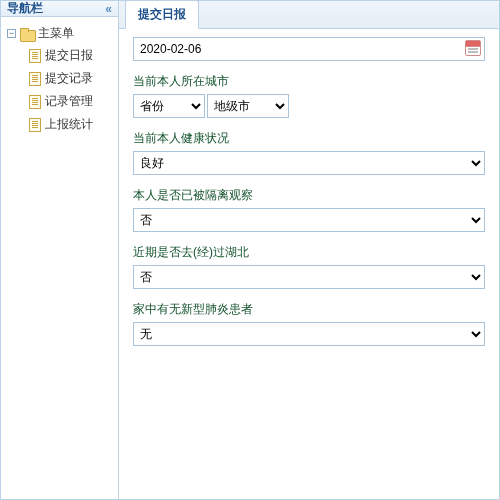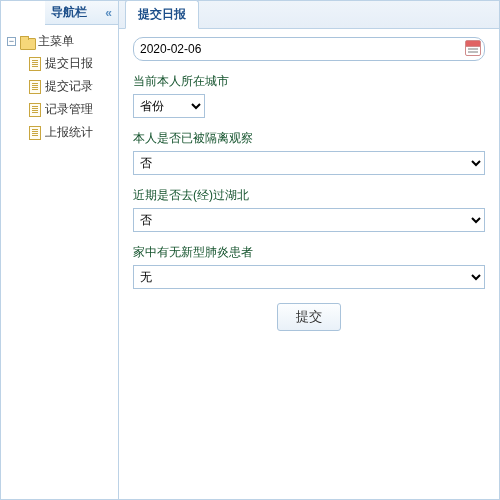--- a/index.html
+++ b/index.html
@@ -19,28 +19,27 @@
   
   .sidebar {
     width: 118px;
     border-right: 1px solid #bcd2e6;
     display: flex;
     flex-direction: column;
   }
   .sidebar-header {
     background: linear-gradient(#f4f8fc,#e3eef8);
     border-bottom: 1px solid #bcd2e6;
-    height: 24px;
+    height: 16px;
     display: flex;
     align-items: center;
     justify-content: space-between;
     padding: 0 6px;
     font-weight: bold;
     color: #1d4f8a;
-    margin-left: 44px;
   }
   .collapse-icon { color:#5a8fc2; font-size:12px; cursor:pointer;}
   .tree {
     padding: 6px 4px;
     flex:1;
     overflow:auto;
     background:#fff;
   }
   .tree-root {
     display:flex;
@@ -103,21 +102,21 @@
     margin:0 14px 14px 14px;
   }
   .field{margin-bottom:12px;}
   .field-label{margin-bottom:4px;color:#14532d;}
   .row{display:flex;gap:2px;}
   input.text{
     width:100%;height:24px;border:1px solid #a9c3db;padding:2px 6px;font-size:12px;
     background:#fff;
   }
   .date-wrap{position:relative;width:calc(100% - 0px);}
-  .date-wrap input{border-radius:10px;}
+  .date-wrap input{}
   .cal-icon{
     position:absolute;right:4px;top:3px;width:16px;height:16px;cursor:pointer;
     border:1px solid #d08b8b;border-radius:2px;background:#fff;
   }
   .cal-icon::before{
     content:"";position:absolute;left:0;right:0;top:0;height:5px;
     background:#e06464;border-bottom:1px solid #d08b8b;
   }
   .cal-icon::after{
     content:"";position:absolute;left:2px;right:2px;top:7px;height:2px;
@@ -187,23 +186,32 @@
             <span class="cal-icon"></span>
           </div>
         </div>
 
         <div class="field">
           <div class="field-label">当前本人所在城市</div>
           <div class="row">
             <select class="sel" style="width:72px">
               <option>省份</option>
             </select>
+            <select class="sel" style="width:82px">
+              <option>地级市</option>
+            </select>
           </div>
         </div>
 
+        <div class="field">
+          <div class="field-label">当前本人健康状况</div>
+          <select class="sel sel-full">
+            <option>良好</option>
+          </select>
+        </div>
 
         <div class="field">
           <div class="field-label">本人是否已被隔离观察</div>
           <select class="sel sel-full">
             <option>否</option>
           </select>
         </div>
 
         <div class="field">
           <div class="field-label">近期是否去(经)过湖北</div>
@@ -212,23 +220,18 @@
           </select>
         </div>
 
         <div class="field">
           <div class="field-label">家中有无新型肺炎患者</div>
           <select class="sel sel-full">
             <option>无</option>
           </select>
         </div>
 
-        <div class="btn-row">
-          <button type="button" class="btn">
-            <span>提交</span>
-          </button>
-        </div>
 
       </div>
     </div>
   </section>
 
 </div>
 
 </body></html>

